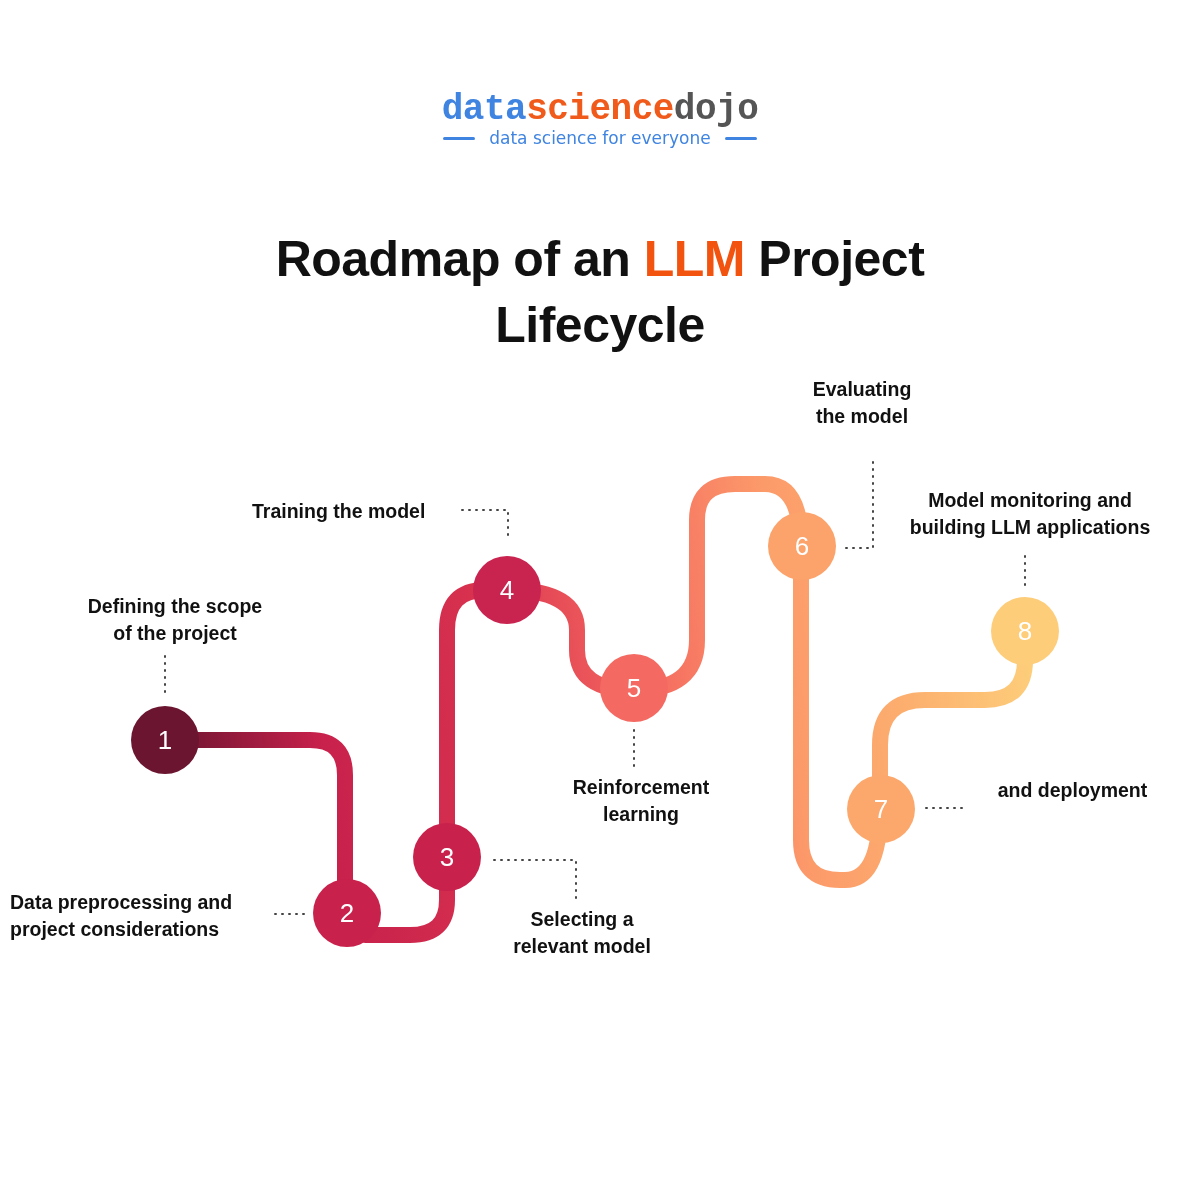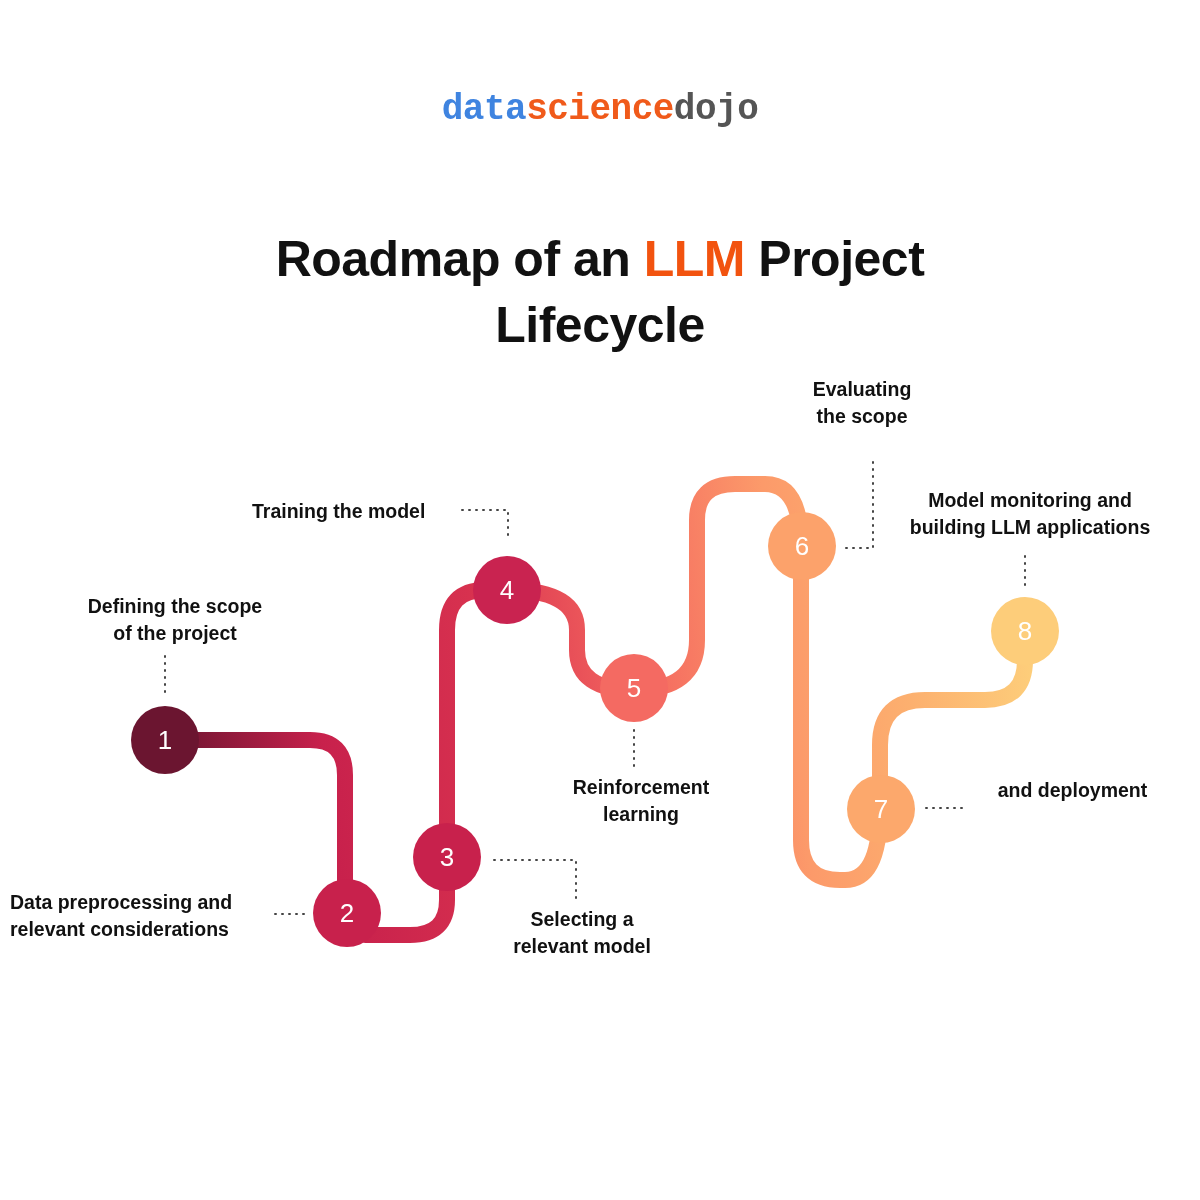--- a/index.html
+++ b/index.html
@@ -17,20 +17,25 @@
   svg.road { position: absolute; left: 0; top: 0; }
   .label { position: absolute; font-family: "Liberation Sans", sans-serif; font-weight: bold; font-size: 19.5px; line-height: 27px; color: #111111; text-align: center; white-space: nowrap; }
   .node-num { font-family: "Liberation Sans", sans-serif; font-size: 26px; fill: #ffffff; }
 </style>
 </head>
 <body>
 
 <div class="logo">
   <div class="logo-word">
     <span class="lw-data">data</span><span class="lw-science">science</span><span class="lw-dojo">dojo</span>
+  </div>
+  <div class="logo-tag">
+    <span class="tag-line"></span>
+    <span class="tag-text">data science for everyone</span>
+    <span class="tag-line"></span>
   </div>
 </div>
 
 <div class="title">
   <div><span>Roadmap of an </span><span class="accent">LLM</span><span> Project</span></div>
   <div>Lifecycle</div>
 </div>
 
 <svg class="road" width="1200" height="1200" viewBox="0 0 1200 1200">
   <defs>
@@ -97,40 +102,40 @@
   </g>
 </svg>
 
 <div class="label" style="left:55px; top:593px; width:240px;">
   <div>Defining the scope</div>
   <div>of the project</div>
 </div>
 
 <div class="label" style="left:10px; top:889px; width:255px; text-align:left;">
   <div>Data preprocessing and</div>
-  <div>relevant considerations</div>
+  <div>project considerations</div>
 </div>
 
 <div class="label" style="left:462px; top:906px; width:240px;">
   <div>Selecting a</div>
   <div>relevant model</div>
 </div>
 
 <div class="label" style="left:252px; top:498px; width:205px; text-align:left;">
   <div>Training the model</div>
 </div>
 
 <div class="label" style="left:521px; top:774px; width:240px;">
   <div>Reinforcement</div>
   <div>learning</div>
 </div>
 
 <div class="label" style="left:742px; top:376px; width:240px;">
   <div>Evaluating</div>
-  <div>the scope</div>
+  <div>the model</div>
 </div>
 
 <div class="label" style="left:960px; top:777px; width:225px;">
   <div>and deployment</div>
 </div>
 
 <div class="label" style="left:885px; top:487px; width:290px;">
   <div>Model monitoring and</div>
   <div>building LLM applications</div>
 </div>

